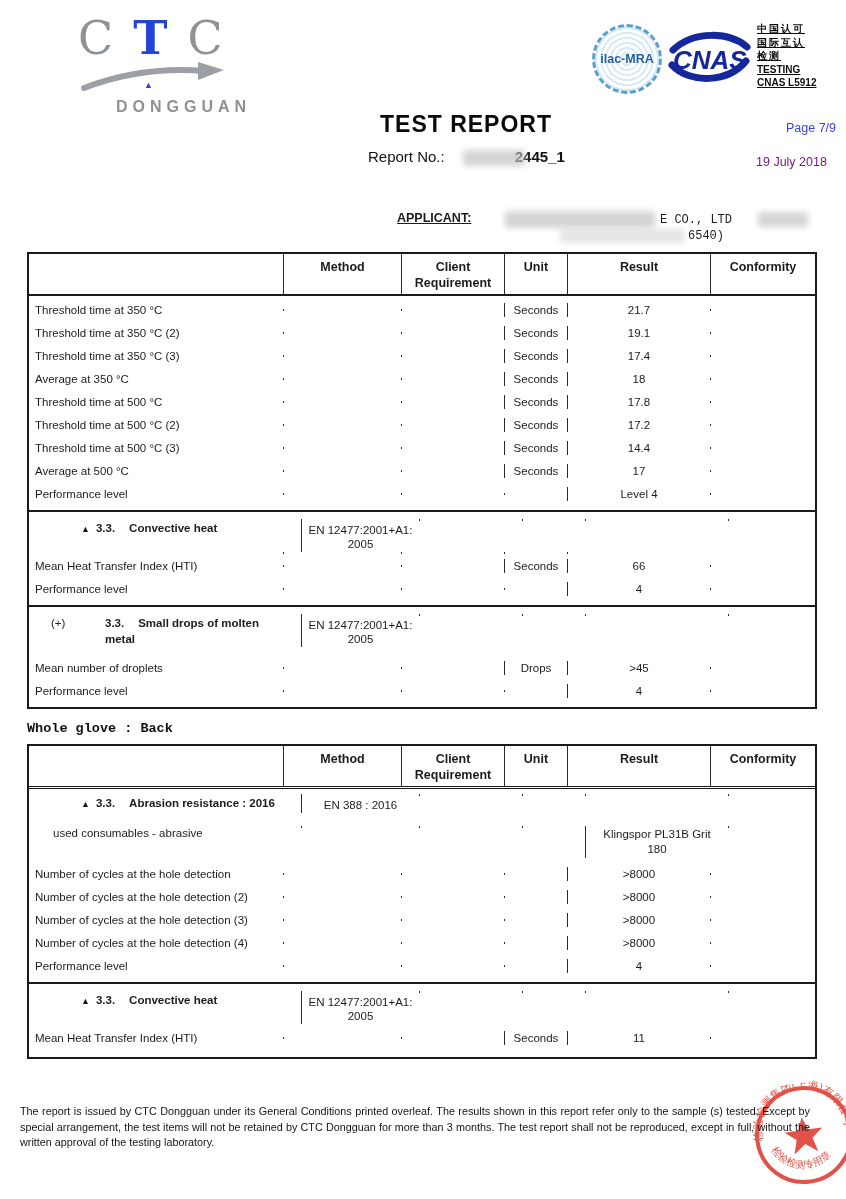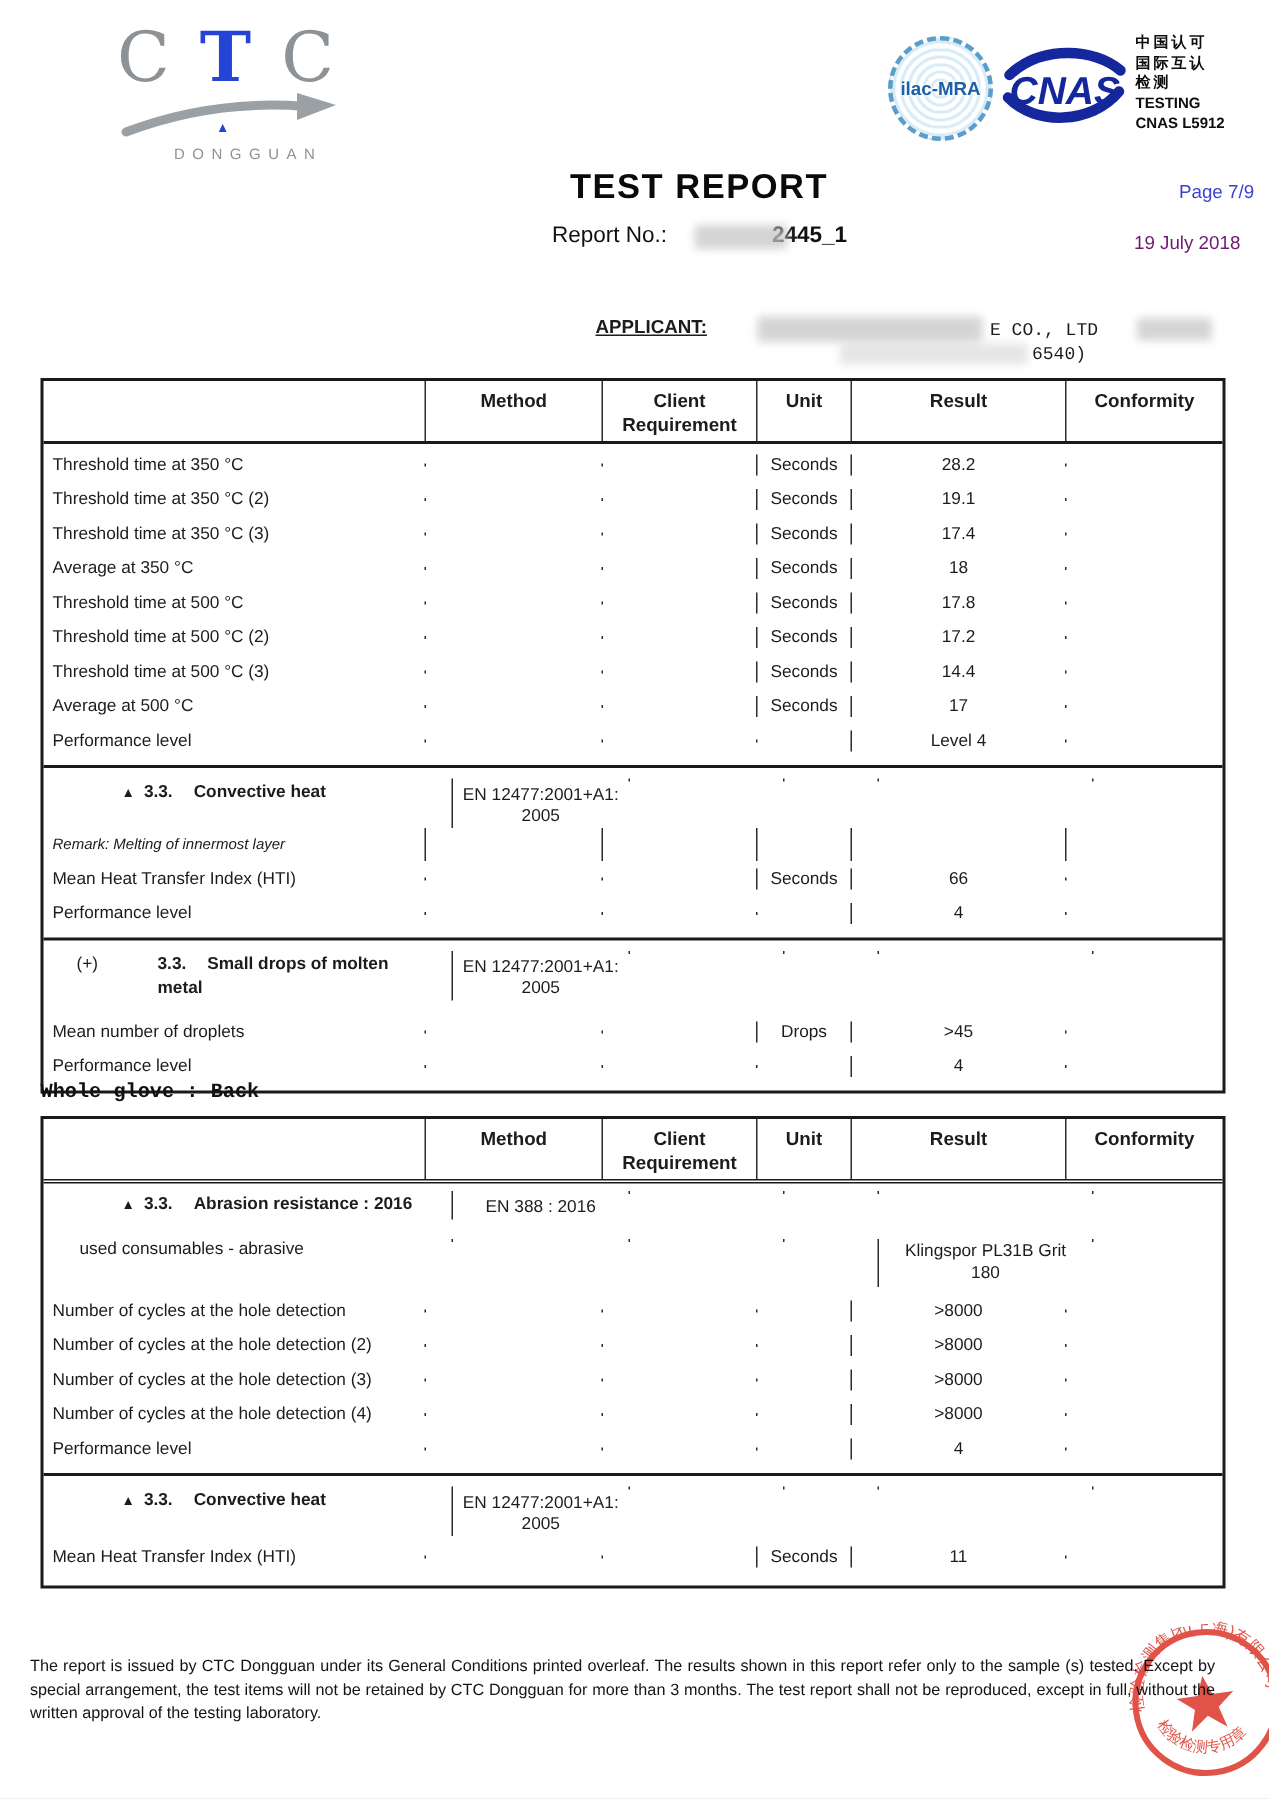--- a/index.html
+++ b/index.html
@@ -7,31 +7,31 @@
         overflow:hidden;font-family:"Liberation Sans",sans-serif;color:#1c1c1e;}
 
   
   .ctc-logo{position:absolute;left:78px;top:14px;width:160px;height:95px;}
   .ctc-letters{position:absolute;left:0;top:0;display:flex;gap:20px;
                font-family:"DejaVu Serif",serif;font-size:46px;line-height:48px;}
   .ctc-letters .c{color:#8d9296;}
   .ctc-letters .t{color:#2544d6;font-weight:bold;}
   .ctc-arrow{position:absolute;left:2px;top:44px;}
   .ctc-tri{position:absolute;left:66px;top:66px;font-size:9px;color:#2544d6;}
-  .ctc-city{position:absolute;left:38px;top:84px;font-size:10px;font-weight:normal;
+  .ctc-city{position:absolute;left:38px;top:84px;font-size:16px;font-weight:bold;
             letter-spacing:5px;color:#8d9296;}
 
   .ilac-badge{position:absolute;left:592px;top:24px;width:64px;height:64px;border-radius:50%;
       border:3px dashed #5b9ec9;display:flex;align-items:center;justify-content:center;
       background:repeating-radial-gradient(circle at 50% 50%, #d6ebf7 0 2px, #ffffff 2px 5px);}
   .ilac-badge span{font-size:12.5px;font-weight:bold;color:#1d5fa8;
       text-shadow:0 0 3px #fff,0 0 2px #fff;}
   .cnas-logo{position:absolute;left:666px;top:28px;}
   .cert-lines{position:absolute;left:757px;top:22px;font-size:10px;font-weight:bold;
-      line-height:13.5px;color:#0d0d0d;}
+      line-height:13.5px;color:#0d0d0d;text-decoration:underline;}
   .cert-lines .zh{letter-spacing:2px;}
 
   .doc-title{position:absolute;left:380px;top:111px;font-size:23px;font-weight:bold;
       letter-spacing:1px;color:#0a0a0a;}
   .page-no{position:absolute;left:770px;top:121px;font-size:12.5px;color:#3b43d0;margin-left:16px;}
   .report-line{position:absolute;left:368px;top:148px;font-size:15px;color:#111;}
   .report-line .val{font-weight:600;margin-left:70px;}
   .date-line{position:absolute;left:756px;top:155px;font-size:12.5px;color:#701a75;}
 
   .applicant-line{position:absolute;left:397px;top:211px;font-size:12.5px;}
@@ -139,21 +139,21 @@
       <div>Result</div>
       <div>Conformity</div>
     </div>
 
     <div class="sec">
       <div class="grid r">
         <div class="c-param">Threshold time at 350 °C</div>
           <div class="c-method"></div>
           <div></div>
         <div class="c-unit">Seconds</div>
-        <div class="c-result">28.2</div>
+        <div class="c-result">21.7</div>
           <div></div>
       </div>
       <div class="grid r">
         <div class="c-param">Threshold time at 350 °C (2)</div>
           <div></div>
           <div></div>
         <div class="c-unit">Seconds</div>
         <div class="c-result">19.1</div>
           <div></div>
       </div>
@@ -222,21 +222,20 @@
             <span class="tri">▲</span><span class="num">3.3.</span><span>Convective heat</span>
           </div>
         </div>
         <div class="c-method"><span class="mtext">EN 12477:2001+A1:2005</span></div>
         <div></div>
           <div></div>
           <div></div>
           <div></div>
       </div>
       <div class="grid">
-        <div class="c-param remark">Remark: Melting of innermost layer</div>
         <div></div>
           <div></div>
           <div></div>
           <div></div>
           <div></div>
       </div>
       <div class="grid r">
         <div class="c-param">Mean Heat Transfer Index (HTI)</div>
           <div></div>
           <div></div>

